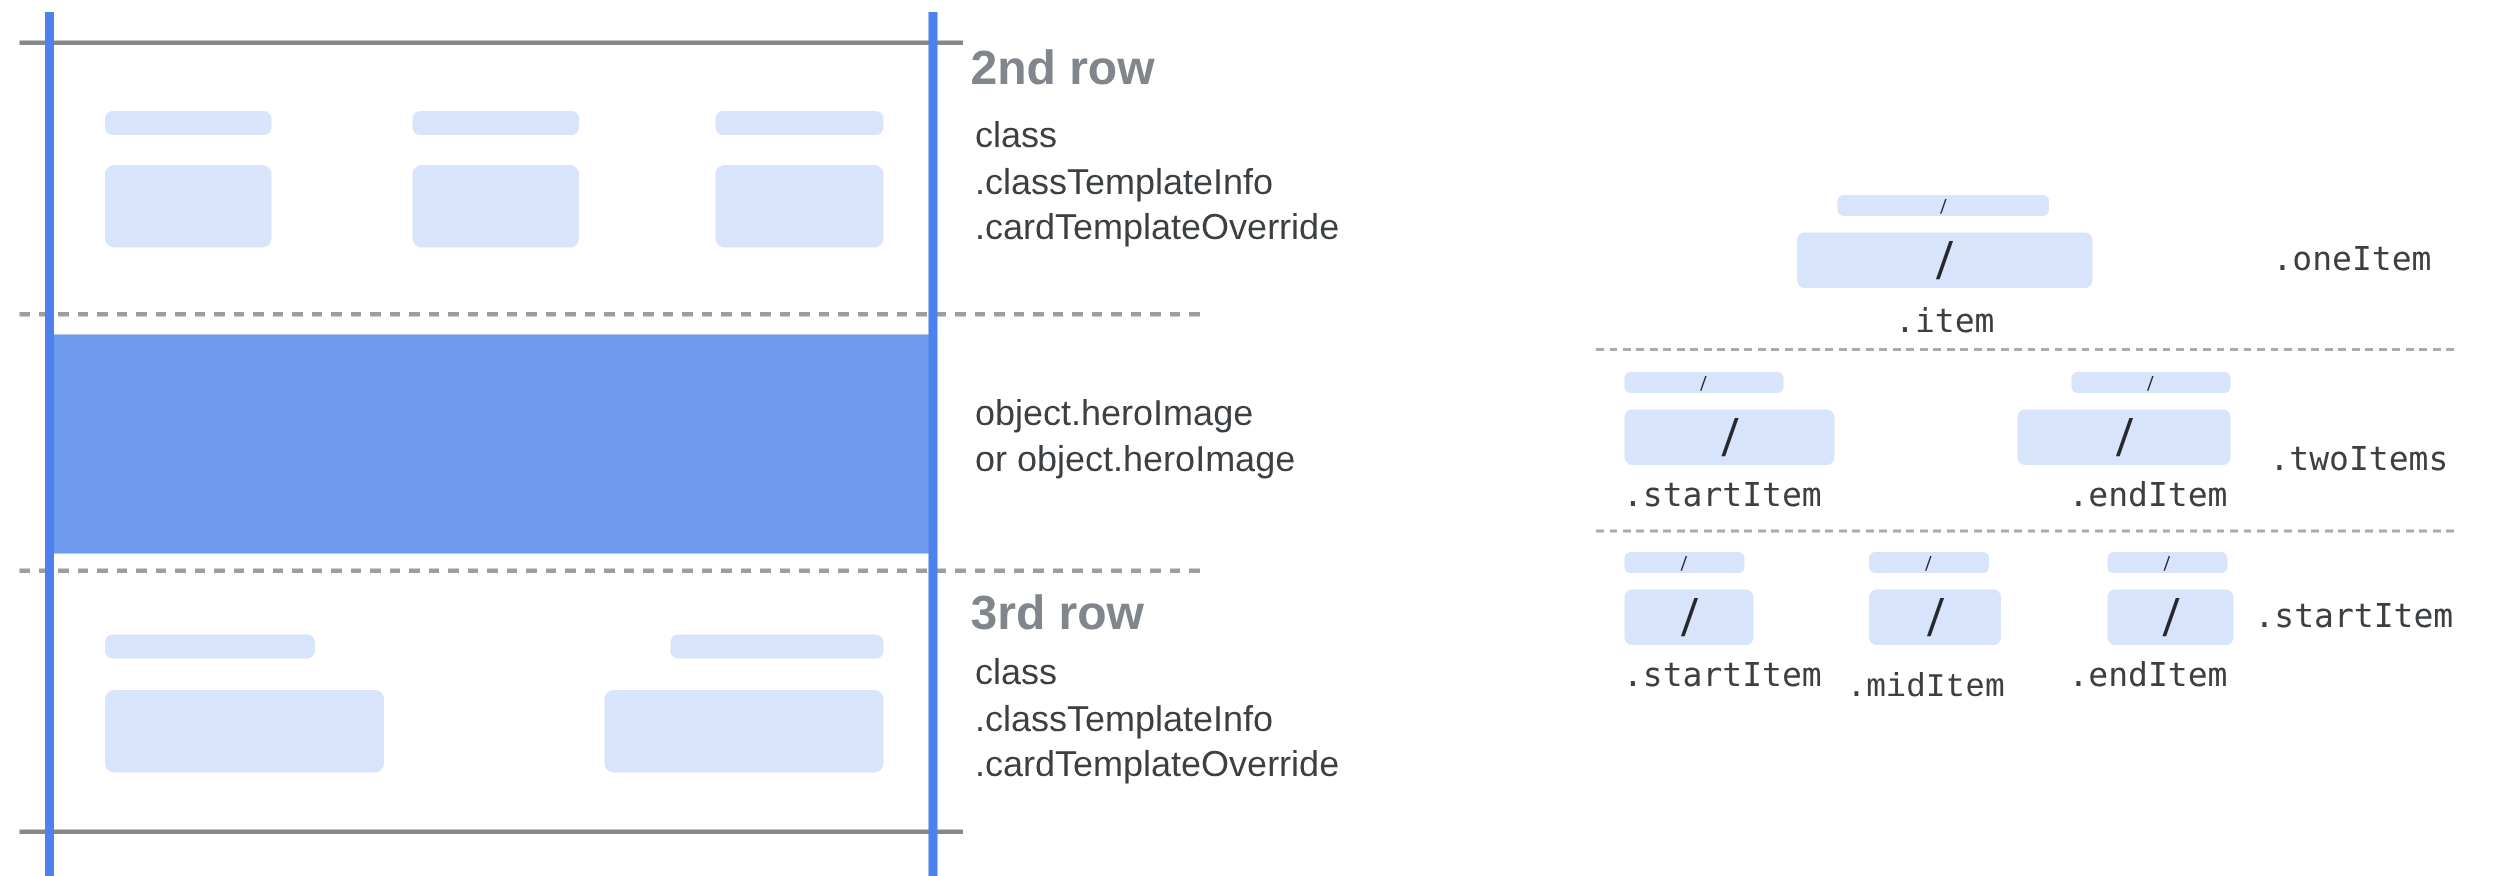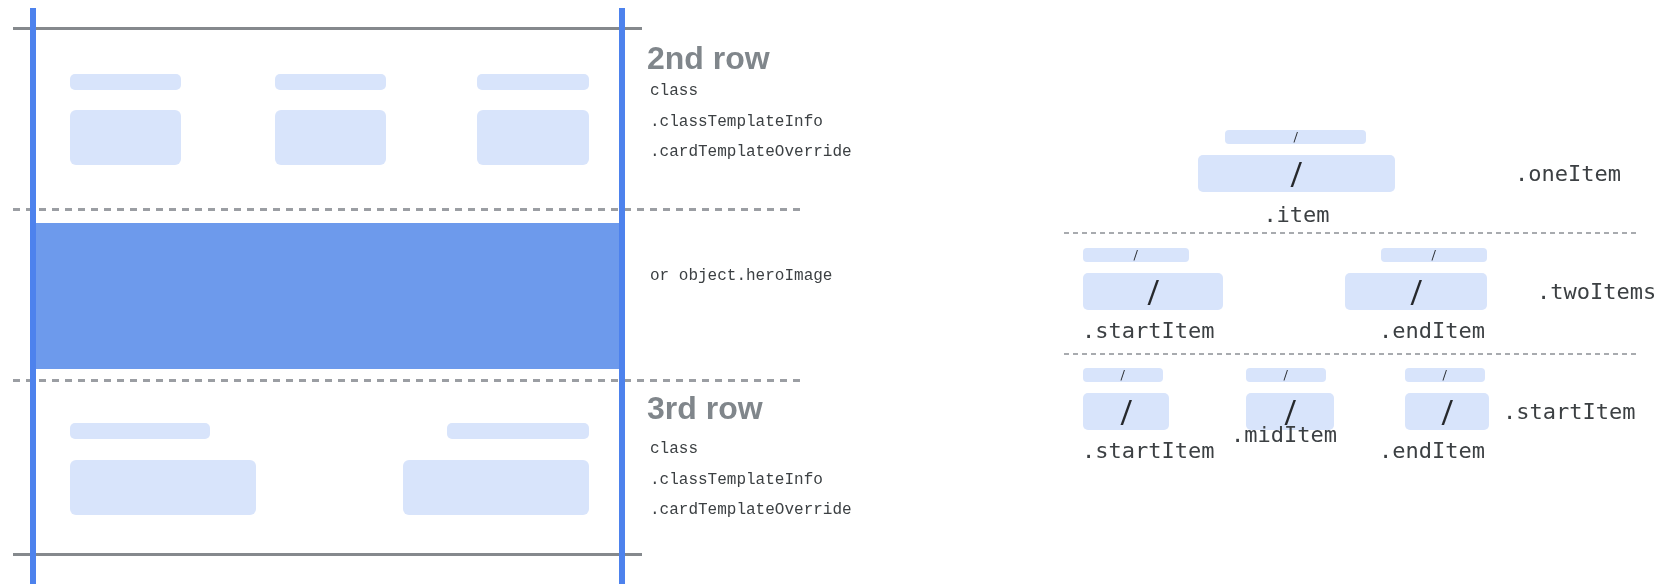--- a/index.html
+++ b/index.html
@@ -12,22 +12,22 @@
   .dash-left{position:absolute;left:13px;width:789px;height:3px;z-index:2;
              background:repeating-linear-gradient(to right,#9b9ea3 0 7px,transparent 7px 13px);}
   .hero{position:absolute;left:33px;top:223px;width:589px;height:146px;background:#6d9aec;z-index:1;}
   .ph{position:absolute;background:#d8e4fb;}
   .ph.lbl{height:16px;border-radius:5px;}
   .ph.box{height:55px;border-radius:6px;}
 
   
   .heading{position:absolute;font-family:"Liberation Sans",sans-serif;font-weight:700;
            font-size:32px;line-height:40px;color:#80868b;white-space:nowrap;}
-  .codeblock{position:absolute;font-family:Liberation Mono, monospace;
-             font-size:16px;line-height:30.5px;color:#3c4043;white-space:nowrap;}
+  .codeblock{position:absolute;font-family:Liberation Sans, sans-serif;
+             font-size:24px;line-height:30.5px;color:#3c4043;white-space:nowrap;}
 
   
   .ibar{position:absolute;background:#d8e4fb;display:flex;align-items:center;justify-content:center;}
   .ibar.sm{height:14px;border-radius:4px;}
   .ibar.lg{height:37px;border-radius:5px;}
   .slash{font-family:"DejaVu Sans Mono","Liberation Mono",monospace;font-weight:700;color:#26282c;
          transform:scaleX(0.75);}
   .slash.s1{font-size:12px;line-height:12px;}
   .slash.s2{font-size:31px;line-height:31px;}
   .rlabel{position:absolute;font-family:"DejaVu Sans Mono","Liberation Mono",monospace;
@@ -62,28 +62,29 @@
 
     <div>
       <div class="ph lbl" style="left:70px;top:423px;width:140px;"></div>
       <div class="ph box" style="left:70px;top:460px;width:186px;"></div>
       <div class="ph lbl" style="left:447px;top:423px;width:142px;"></div>
       <div class="ph box" style="left:403px;top:460px;width:186px;"></div>
     </div>
   </div>
 
   <div>
-    <div class="heading" style="left:647px;top:38px;">2nd row</div>
+    <div class="heading" style="left:647px;top:25px;">2nd row</div>
     <div class="codeblock" style="left:650px;top:76px;">
       <div>class</div>
       <div>.classTemplateInfo</div>
       <div>.cardTemplateOverride</div>
     </div>
 
     <div class="codeblock" style="left:650px;top:261px;">
+      <div>object.heroImage</div>
       <div>or object.heroImage</div>
     </div>
 
     <div class="heading" style="left:647px;top:388px;text-align:center;">3rd row</div>
     <div class="codeblock" style="left:650px;top:434px;">
       <div>class</div>
       <div>.classTemplateInfo</div>
       <div>.cardTemplateOverride</div>
     </div>
   </div>
@@ -109,21 +110,21 @@
       </div>
       <div class="ibar lg" style="left:1083px;top:273px;width:140px;">
         <span class="slash s2">/</span>
       </div>
       <div class="ibar sm" style="left:1381px;top:248px;width:106px;">
         <span class="slash s1">/</span>
       </div>
       <div class="ibar lg" style="left:1345px;top:273px;width:142px;">
         <span class="slash s2">/</span>
       </div>
-      <div class="rlabel" style="left:1513px;top:279px;margin-left:24px;">.twoItems</div>
+      <div class="rlabel" style="left:1513px;top:294px;">.twoItems</div>
       <div class="rlabel" style="left:1082px;top:318px;">.startItem</div>
       <div class="rlabel" style="left:1379px;top:318px;">.endItem</div>
     </div>
 
     <div class="dash-right" style="top:353px;"></div>
 
     <div>
       <div class="ibar sm" style="left:1083px;top:368px;width:80px;">
         <span class="slash s1">/</span>
       </div>
@@ -137,18 +138,18 @@
         <span class="slash s2">/</span>
       </div>
       <div class="ibar sm" style="left:1405px;top:368px;width:80px;">
         <span class="slash s1">/</span>
       </div>
       <div class="ibar lg" style="left:1405px;top:393px;width:84px;">
         <span class="slash s2">/</span>
       </div>
       <div class="rlabel" style="left:1503px;top:399px;">.startItem</div>
       <div class="rlabel" style="left:1082px;top:438px;">.startItem</div>
-      <div class="rlabel" style="left:1231px;top:422px;">.midItem</div>
+      <div class="rlabel" style="left:1231px;top:446px;font-family:Liberation Mono, monospace;">.midItem</div>
       <div class="rlabel" style="left:1379px;top:438px;">.endItem</div>
     </div>
   </div>
 
 </div>
 
 </body></html>

